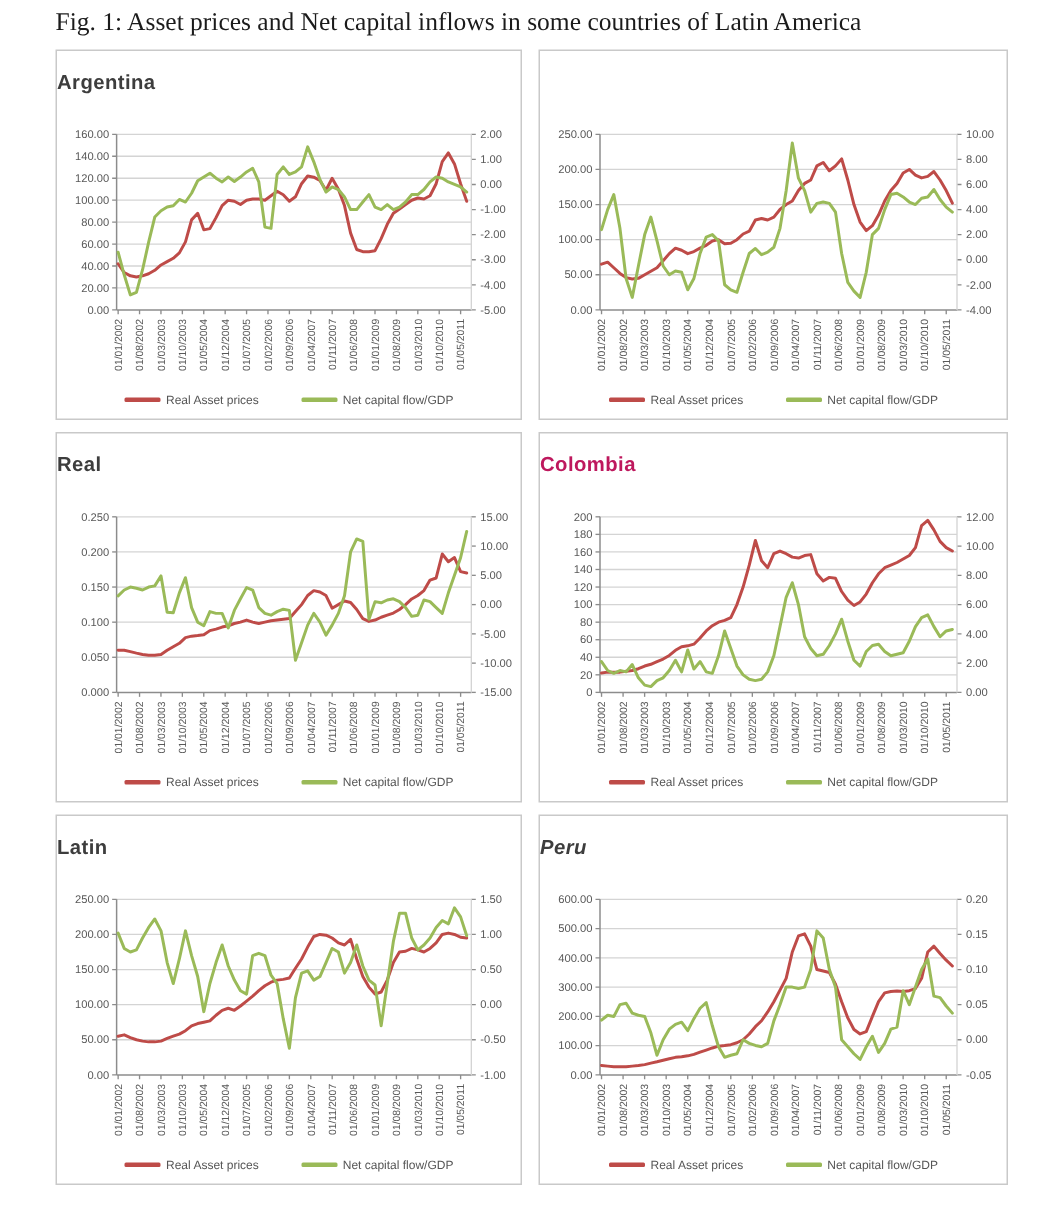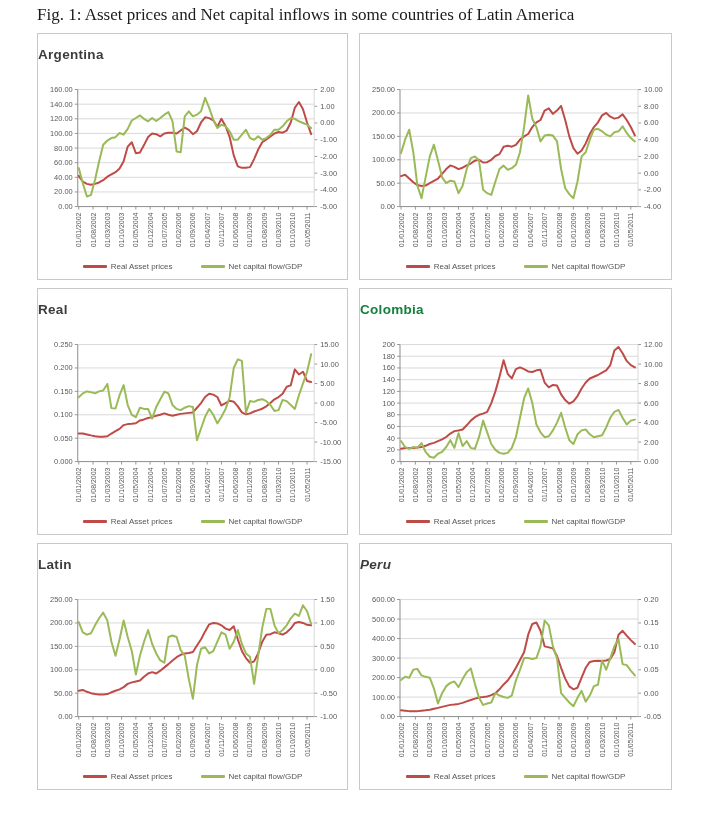--- a/index.html
+++ b/index.html
@@ -375,21 +375,21 @@
         <text x="230.23275862068968" y="180" text-anchor="end" font-size="7" fill="#595959" transform="rotate(-90 230.23275862068968 180)">01/08/2009</text>
         <line x1="242.0948275862069" y1="174" x2="242.0948275862069" y2="177" stroke="#8c8c8c" stroke-width="0.9"></line>
         <text x="244.5948275862069" y="180" text-anchor="end" font-size="7" fill="#595959" transform="rotate(-90 244.5948275862069 180)">01/03/2010</text>
         <line x1="256.4568965517241" y1="174" x2="256.4568965517241" y2="177" stroke="#8c8c8c" stroke-width="0.9"></line>
         <text x="258.9568965517241" y="180" text-anchor="end" font-size="7" fill="#595959" transform="rotate(-90 258.9568965517241 180)">01/10/2010</text>
         <line x1="270.8189655172414" y1="174" x2="270.8189655172414" y2="177" stroke="#8c8c8c" stroke-width="0.9"></line>
         <text x="273.3189655172414" y="180" text-anchor="end" font-size="7" fill="#595959" transform="rotate(-90 273.3189655172414 180)">01/05/2011</text>
         <path d="M41.0 161.0L45.1 160.4L49.2 160.4L53.3 160.4L57.4 159.8L61.5 159.3L65.6 158.1L69.8 156.3L73.9 155.1L78.0 153.3L82.1 151.6L86.2 149.2L90.3 145.7L94.4 143.3L98.5 142.7L102.6 141.6L106.7 137.4L110.8 132.7L114.9 129.2L119.0 126.8L123.1 125.6L127.2 123.8L131.3 115.0L135.4 103.2L139.5 88.5L143.6 71.9L147.7 85.5L151.8 90.2L155.9 80.8L160.0 79.0L164.1 80.8L168.2 83.1L172.3 83.7L176.4 82.0L180.5 81.4L184.6 94.3L188.8 99.1L192.9 96.7L197.0 97.3L201.1 106.2L205.2 112.0L209.3 115.6L213.4 113.2L217.5 107.9L221.6 100.3L225.7 94.3L229.8 90.2L233.9 88.5L238.0 86.7L242.1 84.3L246.2 82.0L250.3 76.7L254.4 61.9L258.5 58.4L262.6 64.8L266.7 72.5L270.8 76.7L274.9 79.0" fill="none" stroke="#BE4B48" stroke-width="2" stroke-linejoin="round" stroke-linecap="round"></path>
         <path d="M41.0 153.3L45.1 159.3L49.2 161.2L53.3 159.3L57.4 160.2L61.5 155.3L65.6 164.2L69.8 169.1L73.9 170.1L78.0 166.1L82.1 164.2L86.2 159.3L90.3 152.4L94.4 160.2L98.5 145.5L102.6 158.3L106.7 153.3L110.8 160.2L114.9 161.2L119.0 149.4L123.1 132.7L127.2 144.5L131.3 156.3L135.4 162.2L139.5 165.2L143.6 166.1L147.7 165.2L151.8 160.2L155.9 149.4L160.0 129.8L164.1 110.1L168.2 100.3L172.3 115.0L176.4 136.6L180.5 144.5L184.6 149.4L188.8 148.4L192.9 142.5L197.0 134.7L201.1 124.8L205.2 139.6L209.3 152.4L213.4 156.3L217.5 146.5L221.6 142.5L225.7 141.6L229.8 146.5L233.9 149.4L238.0 148.4L242.1 147.4L246.2 139.6L250.3 129.8L254.4 123.8L258.5 121.9L262.6 129.8L266.7 136.6L270.8 132.7L274.9 131.7" fill="none" stroke="#9ABA58" stroke-width="2" stroke-linejoin="round" stroke-linecap="round"></path>
       </svg>
-    <div class="chart-title" style="color: #15803d;">Colombia</div>
+    <div class="chart-title" style="color: #be185d;">Colombia</div>
     <div class="legend">
       <span class="li">
           <span class="sw sw-asset" style="background: rgb(190, 75, 72);"></span>
           <span>Real Asset prices</span>
         </span>
       <span class="li">
           <span class="sw sw-flow" style="background: rgb(154, 186, 88);"></span>
           <span>Net capital flow/GDP</span>
         </span>
     </div>

